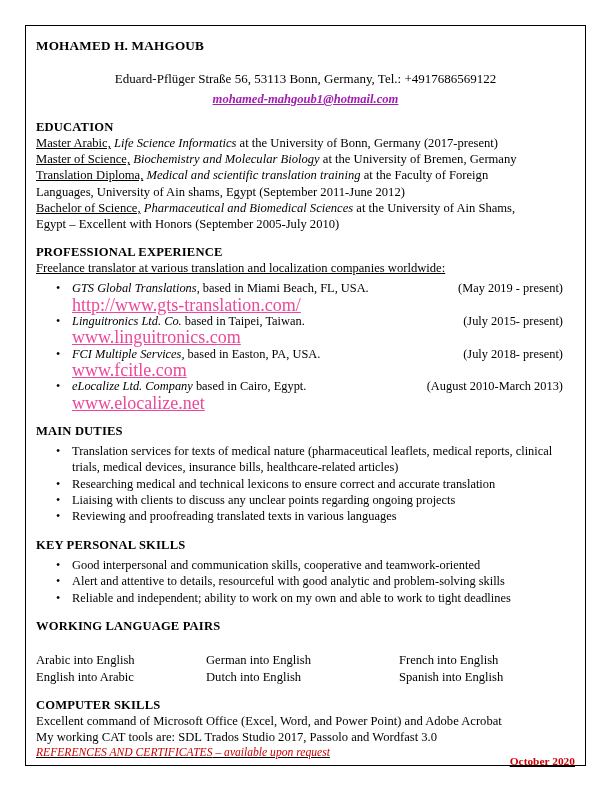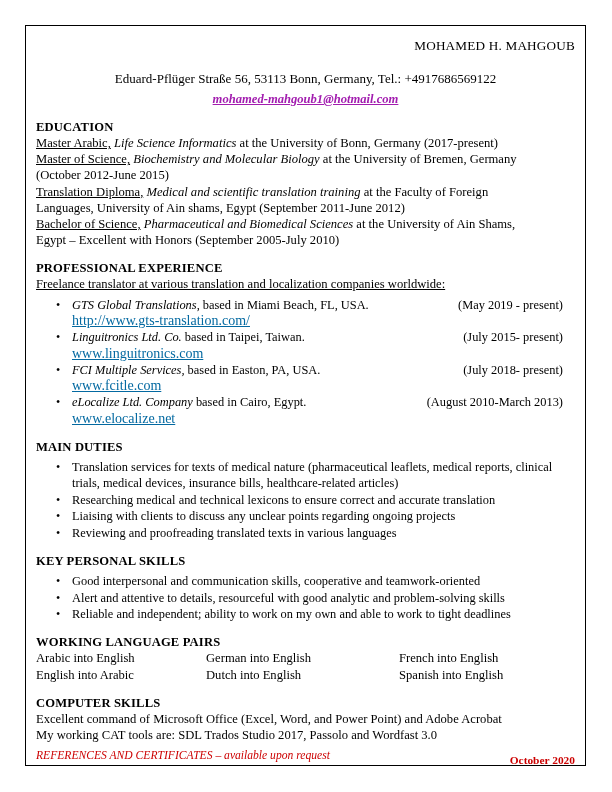--- a/index.html
+++ b/index.html
@@ -19,22 +19,22 @@
     position: absolute;
     left: 25px;
     top: 25px;
     width: 561px;
     height: 741px;
     border: 1.2px solid #000000;
     box-sizing: border-box;
     padding: 8px 10px 0 10px;
   }
   .hdr-name {
-    text-align: right;
-    font-weight: normal;
+    text-align: left;
+    font-weight: bold;
     font-size: 13.2px;
     letter-spacing: 0.2px;
     margin-top: 4px;
   }
   .hdr-addr {
     text-align: center;
     font-size: 13px;
     margin-top: 17px;
   }
   .hdr-email {
@@ -83,43 +83,45 @@
     font-size: 12px;
   }
   .exp-name { white-space: nowrap; }
   .exp-date {
     position: absolute;
     right: 8px;
     white-space: nowrap;
   }
   ul.exp > li { padding-right: 2px; }
   .link {
-    color: #0369a1;
+    color: #ec4899;
     text-decoration: underline;
-    font-size: 14px;
+    font-size: 18px;
     display: block;
     line-height: 16.2px;
   }
   .langtable {
     width: 100%;
     border-collapse: collapse;
+    margin-top: 18px;
   }
   .langtable td {
     font-size: 12.6px;
     line-height: 16.4px;
     padding: 0;
     vertical-align: top;
   }
   .langtable td.c1 { width: 170px; }
   .langtable td.c2 { width: 193px; }
   .footer-row {
     display: flex;
     justify-content: space-between;
-    align-items: center;
+    align-items: flex-start;
     margin-top: 1px;
+    text-decoration: underline;
   }
   .ref-red {
     color: #cc0000;
     font-style: italic;
     font-size: 11.6px;
   }
   .ref-red .caps { font-weight: normal; }
   .date-red {
     color: #cc0000;
     font-weight: bold;
@@ -145,21 +147,20 @@
       <span class="u">Master Arabic,</span>
       <span class="it">Life Science Informatics</span>
       <span>at the University of Bonn, Germany (2017-present)</span>
     </div>
 
     <div class="line wrapline">
       <span class="u">Master of Science,</span>
       <span class="it">Biochemistry and Molecular Biology</span>
       <span>at the University of Bremen, Germany</span>
     </div>
-    <div class="line">(October 2012-June 2015)</div>
 
     <div class="line wrapline">
       <span class="u">Translation Diploma,</span>
       <span class="it">Medical and scientific translation training</span>
       <span>at the Faculty of Foreign</span>
     </div>
     <div class="line">Languages, University of Ain shams, Egypt (September 2011-June 2012)</div>
 
     <div class="line wrapline">
       <span class="u">Bachelor of Science,</span>

